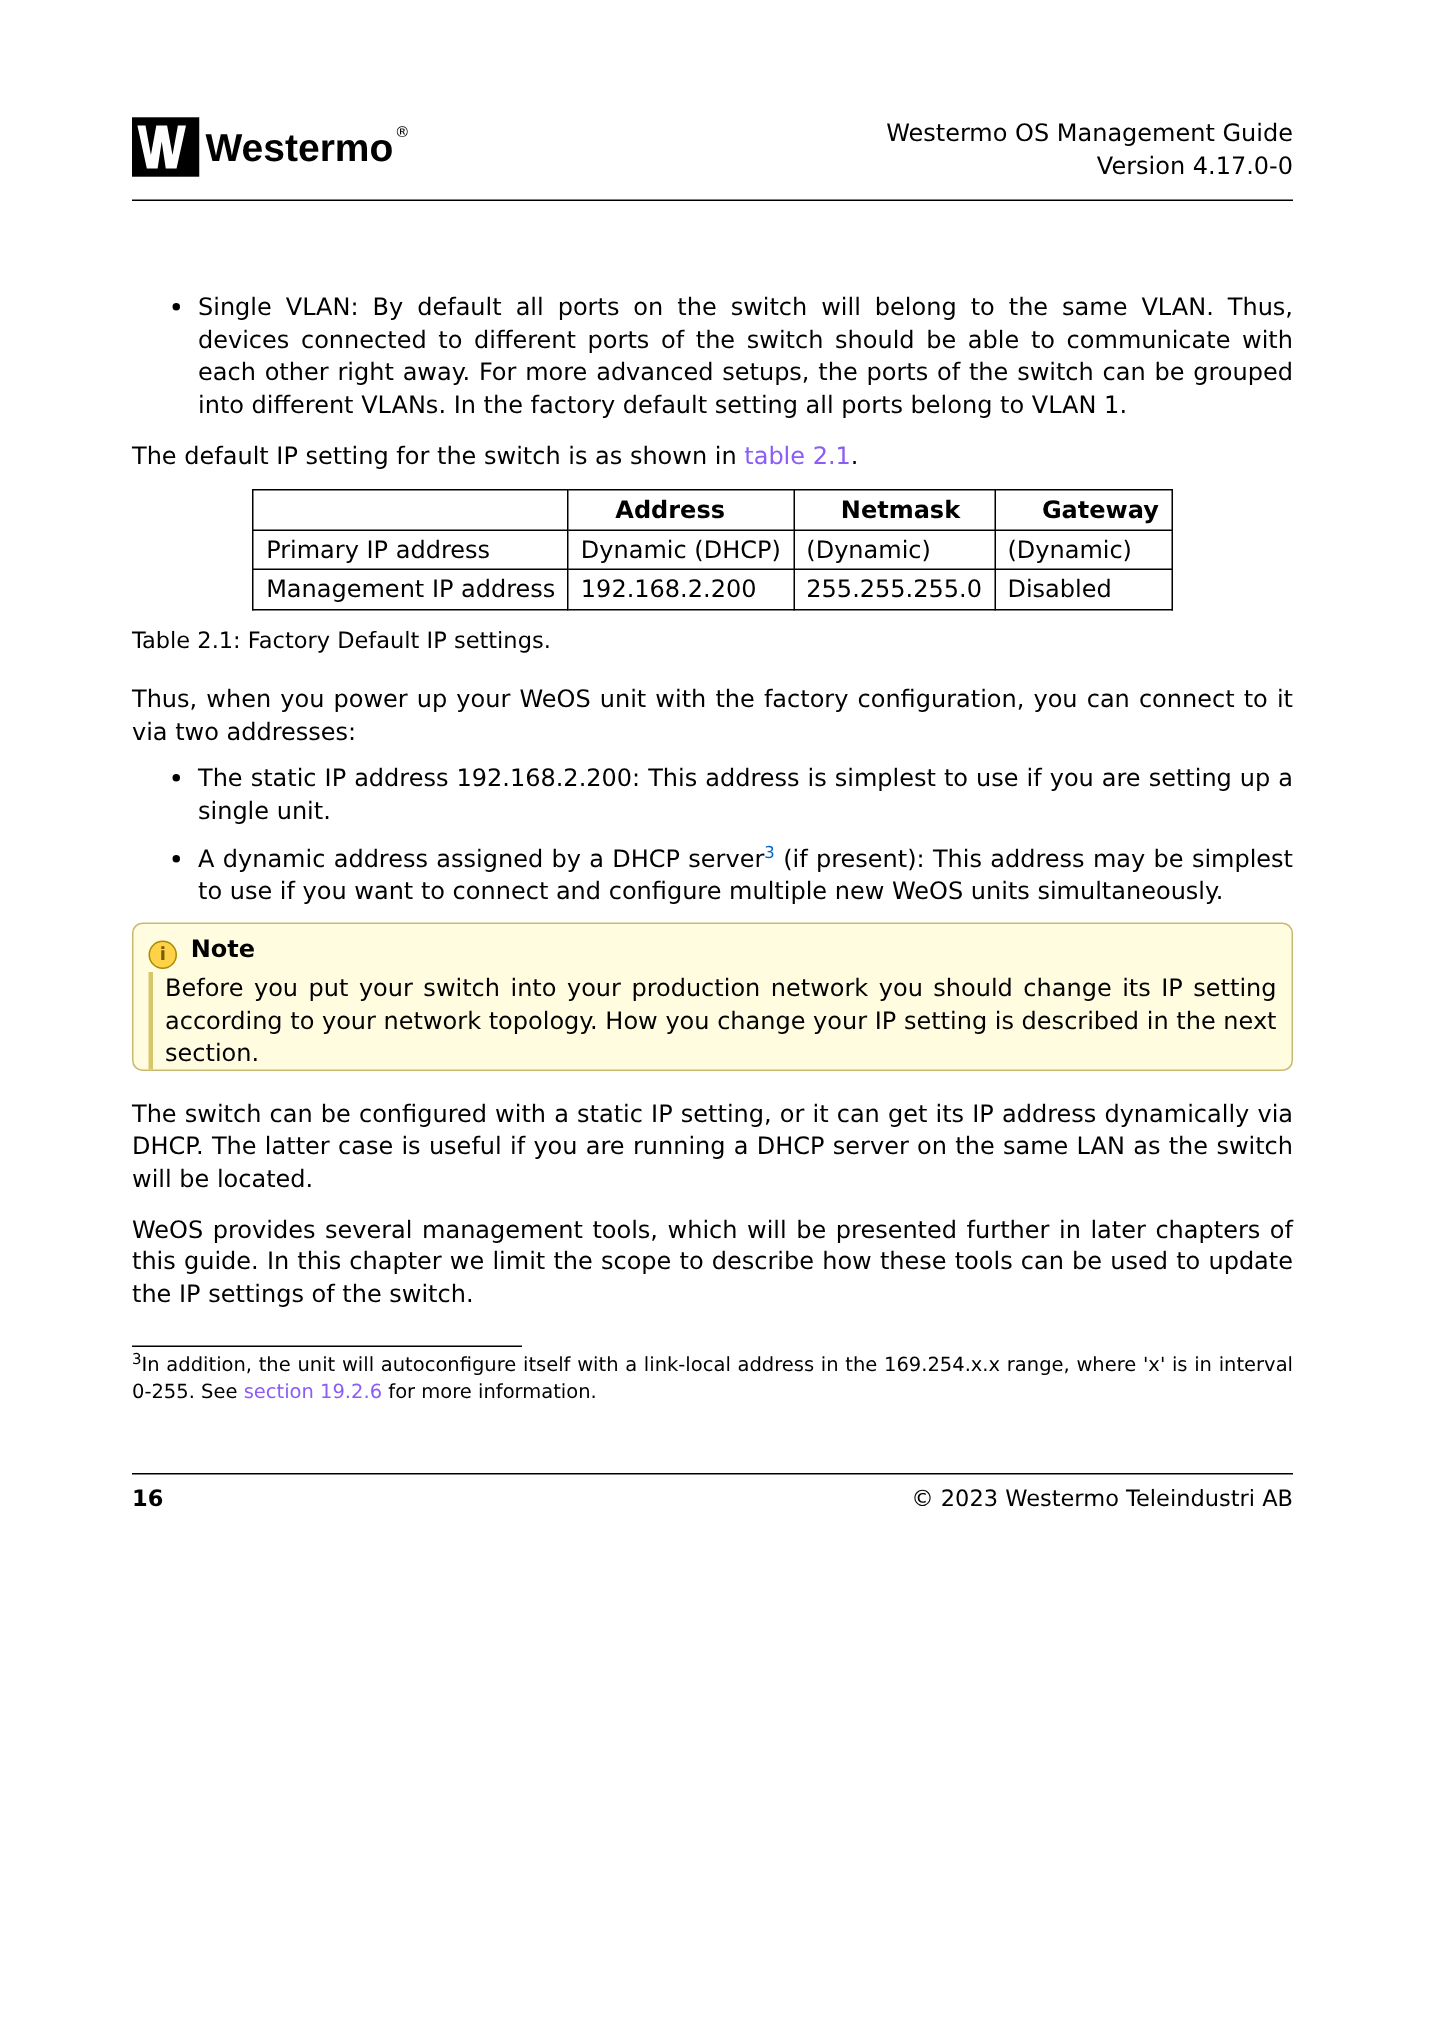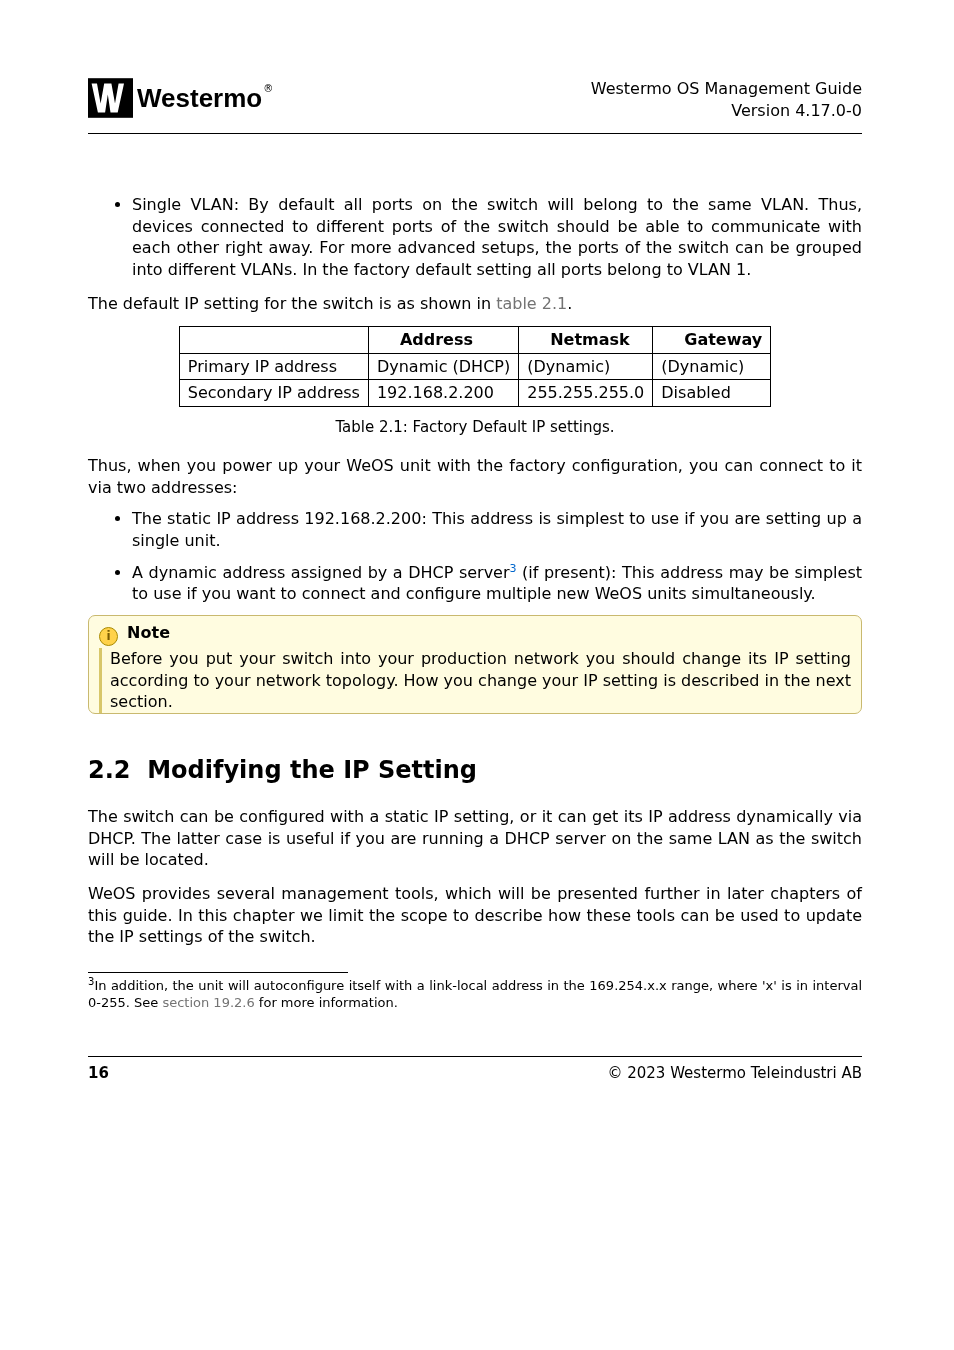--- a/index.html
+++ b/index.html
@@ -63,34 +63,34 @@
     padding-left: 44px;
   }
   ul.outer li {
     text-align: justify;
     margin-bottom: 6px;
   }
   .para {
     margin: 12px 0 10px 0;
     text-align: justify;
   }
-  .blue-link { color: #737373; }
+  .blue-link { color: #8b5cf6; }
   table.ip-table {
     border-collapse: collapse;
     margin: 12px auto 6px auto;
     font-size: 16px;
   }
   table.ip-table th, table.ip-table td {
     border: 1px solid #000;
     padding: 2px 8px;
     text-align: left;
   }
   table.ip-table th { font-weight: bold; padding-left: 31px; }
   .table-caption {
-    text-align: center;
+    text-align: left;
     font-size: 15px;
     margin: 10px 0 18px 0;
   }
   ul.inner {
     list-style: disc;
     margin: 8px 0 8px 0;
     padding-left: 44px;
   }
   ul.inner li {
     text-align: justify;
@@ -194,21 +194,21 @@
         <th>Netmask</th>
         <th>Gateway</th>
       </tr>
       <tr>
         <td>Primary IP address</td>
         <td>Dynamic (DHCP)</td>
         <td>(Dynamic)</td>
         <td>(Dynamic)</td>
       </tr>
       <tr>
-        <td>Secondary IP address</td>
+        <td>Management IP address</td>
         <td>192.168.2.200</td>
         <td>255.255.255.0</td>
         <td>Disabled</td>
       </tr>
     </tbody>
       </table>
     <div class="table-caption">Table 2.1: Factory Default IP settings.</div>
 
     <p class="para">Thus, when you power up your WeOS unit with the factory configuration, you can connect to it via two addresses:</p>
 
@@ -222,23 +222,20 @@
     </ul>
 
     <div class="note-box">
       <div>
         <span class="note-icon">i</span>
         <span class="note-title">Note</span>
       </div>
       <div class="note-body">Before you put your switch into your production network you should change its IP setting according to your network topology. How you change your IP setting is described in the next section.</div>
     </div>
 
-    <h2 class="section">
-      <span>2.2</span>&nbsp;&nbsp;<span>Modifying the IP Setting</span>
-    </h2>
 
     <p class="para">The switch can be configured with a static IP setting, or it can get its IP address dynamically via DHCP. The latter case is useful if you are running a DHCP server on the same LAN as the switch will be located.</p>
 
     <p class="para">WeOS provides several management tools, which will be presented further in later chapters of this guide. In this chapter we limit the scope to describe how these tools can be used to update the IP settings of the switch.</p>
 
     <hr class="footnote-rule">
     <div class="footnote">
       <span class="fn-sup">3</span><span>In addition, the unit will autoconfigure itself with a </span><span class="italic">link-local</span><span> address in the </span><span class="italic">169.254.x.x</span><span> range, where 'x' is in interval 0-255. See </span><span class="blue-link">section 19.2.6</span><span> for more information.</span>
     </div>
 

